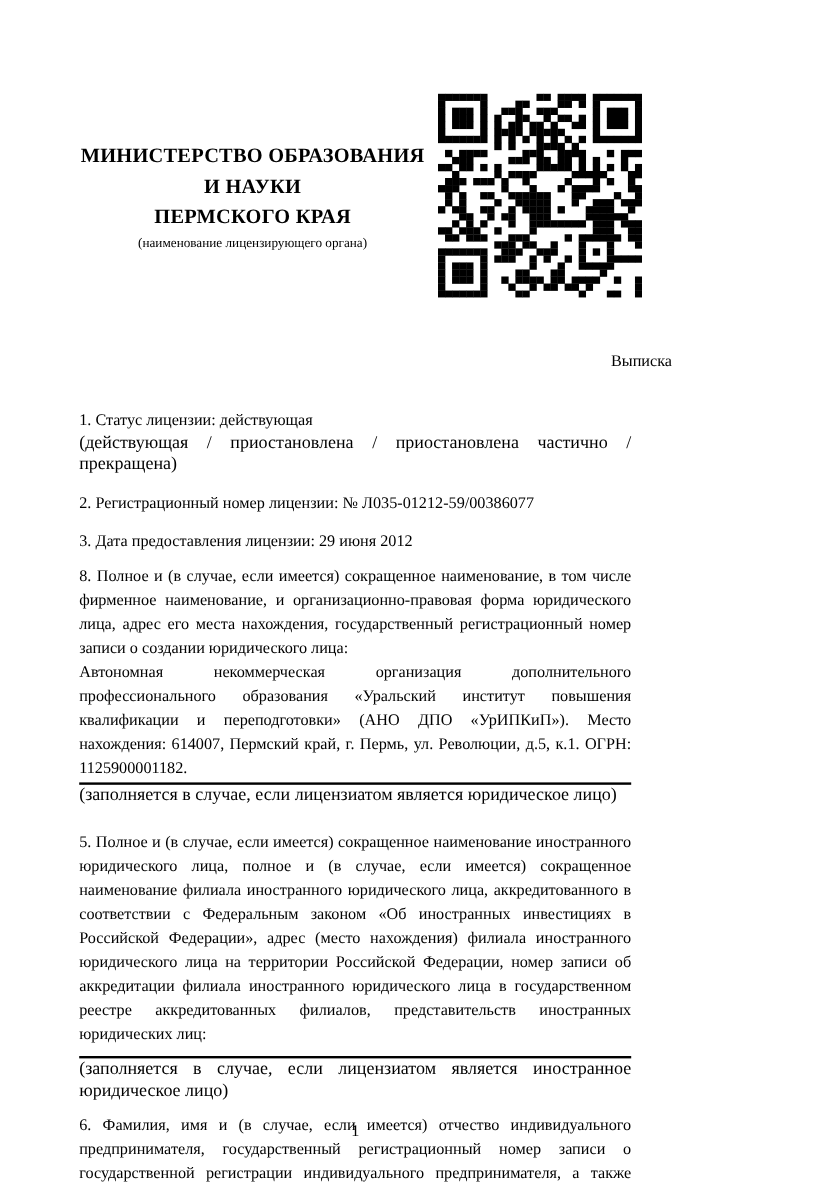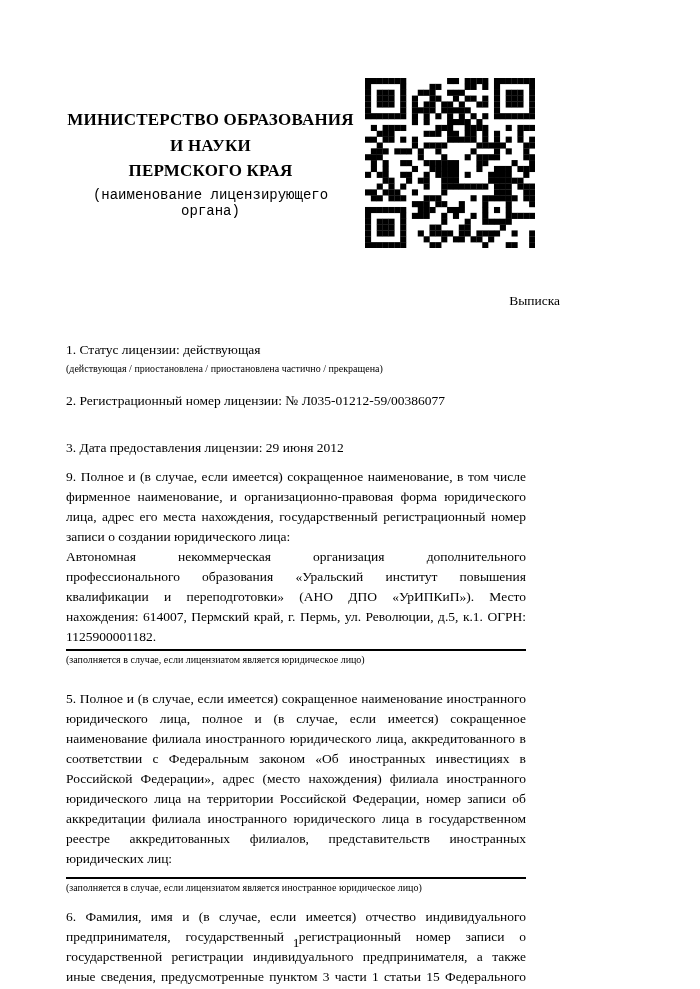--- a/index.html
+++ b/index.html
@@ -3,34 +3,34 @@
 <meta charset="utf-8">
 <style>
   html,body{margin:0;padding:0;background:#ffffff;}
   .page{
     width:560px;height:989px;position:relative;background:#fff;color:#000;
     font-family:"Liberation Serif","DejaVu Serif",serif;overflow:hidden;
   }
   .header-row{display:flex;align-items:center;margin:78px 25px 0 66px;}
   .ministry{flex:1;text-align:center;padding-right:10px;}
   .ministry-title{font-weight:bold;font-size:17px;line-height:1.5;letter-spacing:.2px;}
-  .ministry-caption{font-size:14px;margin-top:3px;font-family:Liberation Mono, monospace;}
+  .ministry-caption{font-size:11px;margin-top:3px;}
   .qr{width:170px;height:170px;flex:0 0 170px;}
   .doc-title{text-align:right;margin-top:42px;font-size:13.5px;line-height:1.6;}
   .content{padding:0 34px 0 66px;}
   .field{font-size:13.5px;line-height:20px;}
   .field p{margin:0;text-align:justify;}
   .f1{margin-top:28px;}
   .f2{margin-top:13px;}
-  .f3{margin-top:27px;}
+  .f3{margin-top:12px;}
   .f4{margin-top:9px;}
   .f5{margin-top:20px;}
   .f6{margin-top:10px;}
   .f7{margin-top:20px;}
-  .hint{font-size:10px;line-height:18px;text-align:right;}
+  .hint{font-size:15px;line-height:18px;text-align:right;}
   .rule{border:none;border-top:2px solid #000;margin:2px 0 0 0;}
   .rule-gap8{margin-top:8px;}
   .rule-gap10{margin-top:10px;}
   .page-number{position:absolute;bottom:38px;left:66px;right:34px;text-align:center;font-size:13.5px;}
 </style>
 </head>
 <body>
 
 <div class="page">
 
@@ -471,21 +471,21 @@
 
     <div class="field f2">
       <p>2. Регистрационный номер лицензии: № Л035-01212-59/00386077</p>
     </div>
 
     <div class="field f3">
       <p>3. Дата предоставления лицензии: 29 июня 2012</p>
     </div>
 
     <div class="field f4">
-      <p>9. Полное и (в случае, если имеется) сокращенное наименование, в том числе фирменное наименование, и организационно-правовая форма юридического лица, адрес его места нахождения, государственный регистрационный номер записи о создании юридического лица:</p>
+      <p>8. Полное и (в случае, если имеется) сокращенное наименование, в том числе фирменное наименование, и организационно-правовая форма юридического лица, адрес его места нахождения, государственный регистрационный номер записи о создании юридического лица:</p>
       <p>Автономная некоммерческая организация дополнительного профессионального образования «Уральский институт повышения квалификации и переподготовки» (АНО ДПО «УрИПКиП»). Место нахождения: 614007, Пермский край, г. Пермь, ул. Революции, д.5, к.1. ОГРН: 1125900001182.</p>
       <hr class="rule">
       <p class="hint">(заполняется в случае, если лицензиатом является юридическое лицо)</p>
     </div>
 
     <div class="field f5">
       <p>5. Полное и (в случае, если имеется) сокращенное наименование иностранного юридического лица, полное и (в случае, если имеется) сокращенное наименование филиала иностранного юридического лица, аккредитованного в соответствии с Федеральным законом «Об иностранных инвестициях в Российской Федерации», адрес (место нахождения) филиала иностранного юридического лица на территории Российской Федерации, номер записи об аккредитации филиала иностранного юридического лица в государственном реестре аккредитованных филиалов, представительств иностранных юридических лиц:</p>
       <hr class="rule rule-gap8">
       <p class="hint">(заполняется в случае, если лицензиатом является иностранное юридическое лицо)</p>
     </div>

